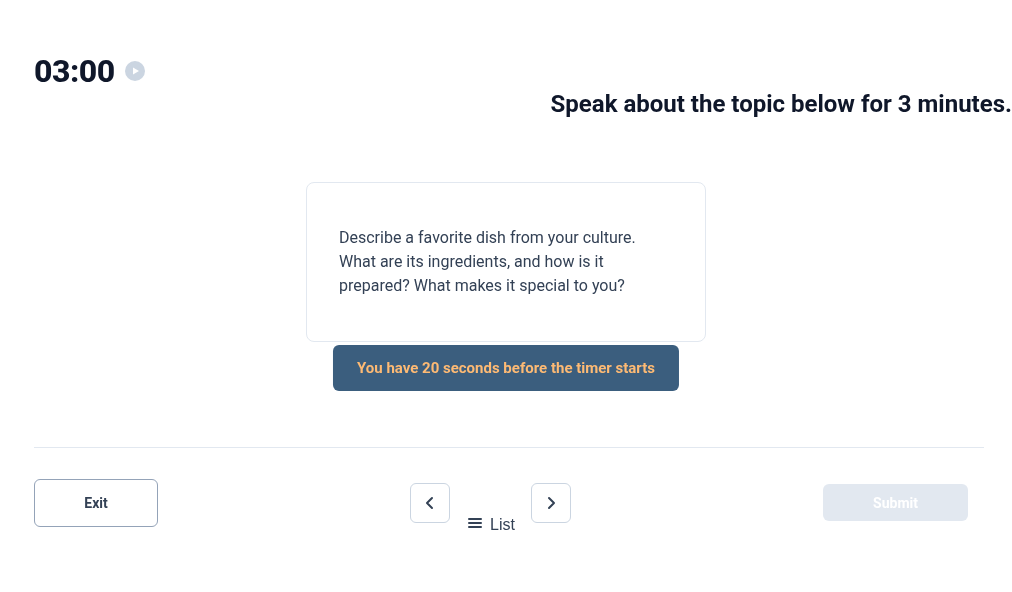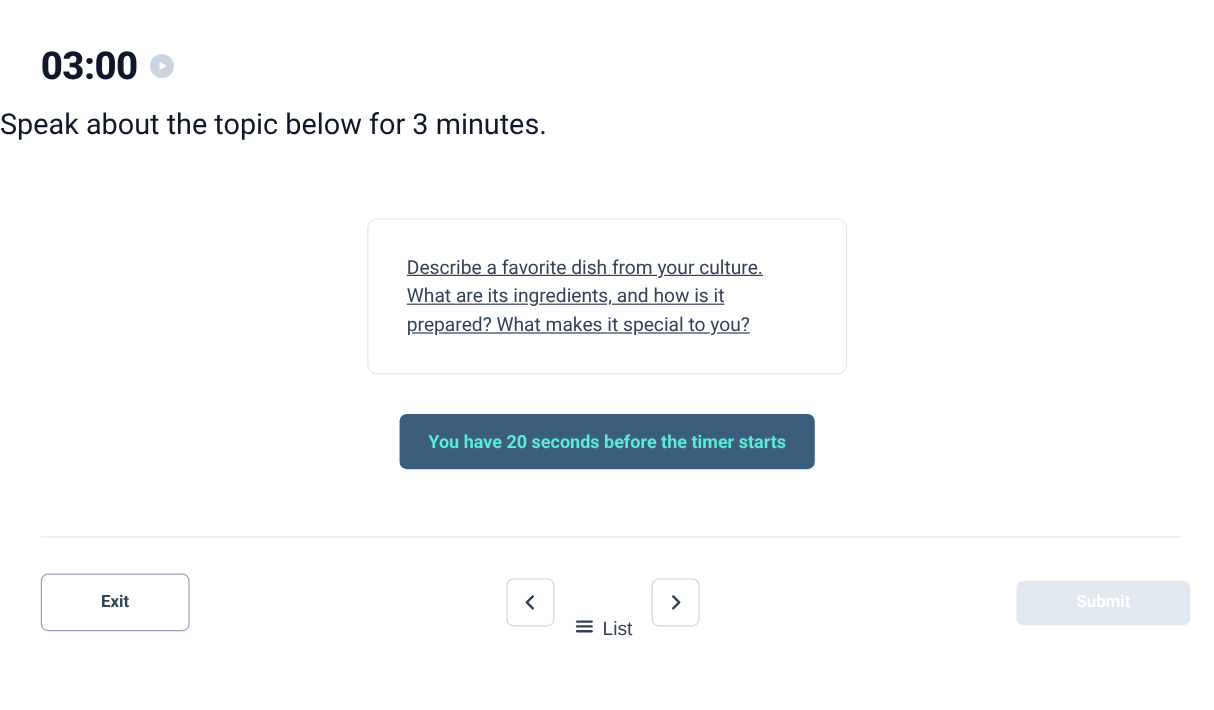--- a/index.html
+++ b/index.html
@@ -8,21 +8,21 @@
       background: #fff;
       color: #0f172a;
       width: 1012px;
       height: 592px;
       position: relative;
       overflow: hidden;
     }
 
     .timer-wrap {
       position: absolute;
-      top: 36px;
+      top: 52px;
       left: 34px;
       display: flex;
       align-items: center;
       gap: 10px;
     }
     .timer {
       font-size: 32px;
       font-weight: 800;
       letter-spacing: -0.5px;
       color: #0f172a;
@@ -35,69 +35,68 @@
       justify-content: center;
       cursor: pointer;
     }
     .play-icon svg { display:block; }
 
     .instruction {
       position: absolute;
       top: 90px;
       left: 0;
       right: 0;
-      text-align: left;
+      text-align: right;
       font-size: 24px;
-      font-weight: 400;
+      font-weight: 700;
       color: #0f172a;
     }
 
     .prompt-card {
       position: absolute;
       top: 182px;
       left: 50%;
       transform: translateX(-50%);
       width: 400px;
       border: 1px solid #e2e8f0;
       border-radius: 8px;
-      padding: 28px 32px;
+      padding: 43px 32px;
       color: #334155;
       font-size: 16px;
       line-height: 1.5;
-      text-decoration: underline;
     }
 
     .countdown-banner {
       position: absolute;
       top: 345px;
       left: 50%;
       transform: translateX(-50%);
       background: #3b5e7e;
-      color: #5eead4;
+      color: #fdba74;
       font-weight: 700;
       font-size: 15px;
       padding: 14px 24px;
       border-radius: 6px;
       white-space: nowrap;
     }
 
     .divider {
       position: absolute;
       top: 447px;
       left: 34px;
       right: 28px;
       height: 1px;
       background: #e2e8f0;
     }
 
     .footer {
       position: absolute;
       bottom: 50px;
       left: 34px;
-      right: 20px;
+      right: 44px;
       display: flex;
       align-items: center;
       justify-content: space-between;
     }
 
     .btn {
       font-family: inherit;
       font-size: 14px;
       font-weight: 700;
       border-radius: 6px;

